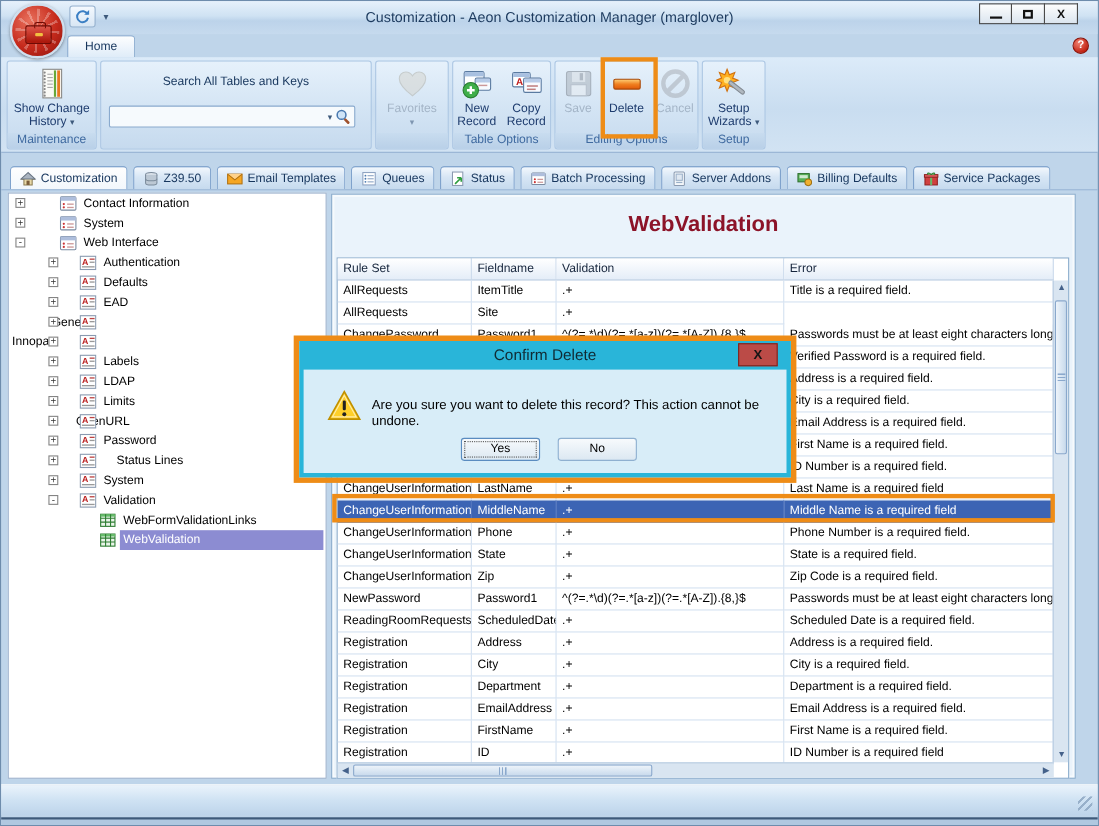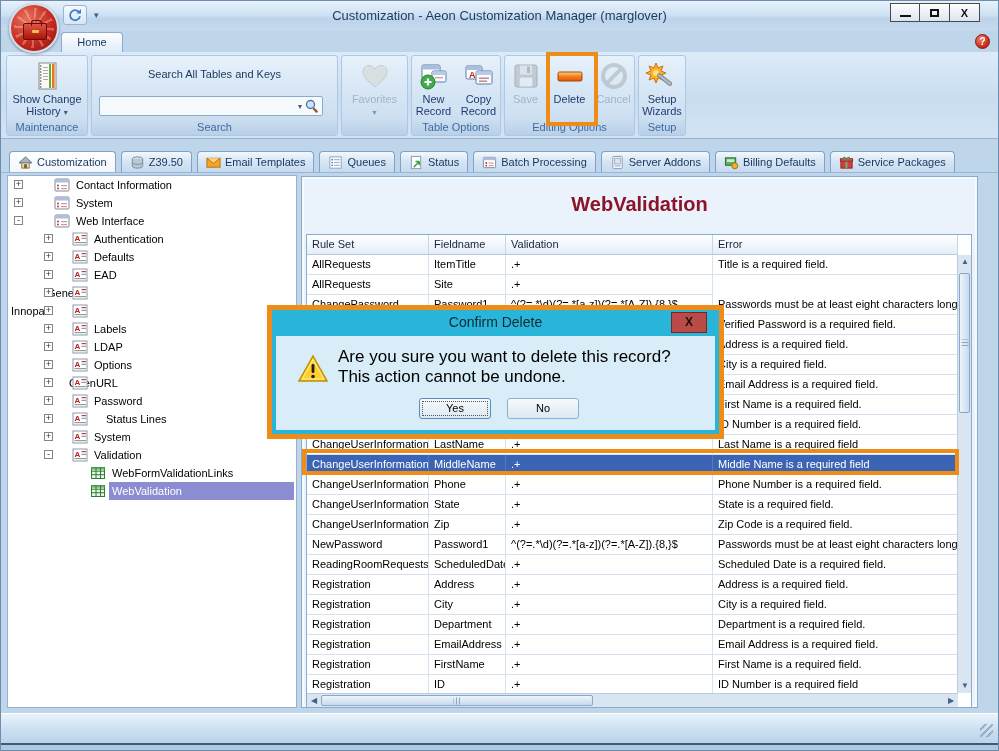--- a/index.html
+++ b/index.html
@@ -103,21 +103,21 @@
   .anno-delete { left:545px; top:51px; width:52px; height:74px; }
   .anno-row { left:301px; top:448px; width:657px; height:26px; }
   .anno-dialog { left:266px; top:304px; width:457px; height:134px; border-width:5px; z-index:60; pointer-events:auto; }
 
   
   .dialog { position:absolute; inset:0; background:#29b5d9; }
   .dlg-titlebar { height:26px; text-align:center; line-height:25px; font-size:14px; color:#102a33; }
   .dlg-close { position:absolute; right:12px; top:2px; width:36px; height:21px; background:#bb4b47; border:1px solid #7c241f; color:#151515; font-weight:bold; font-size:12px; text-align:center; line-height:19px; }
   .dlg-body { position:absolute; left:4px; right:4px; top:26px; bottom:4px; background:#d8edf8; }
   .warn-icn { position:absolute; left:21px; top:17px; width:32px; height:32px; }
-  .dlg-msg { position:absolute; left:62px; top:11px; right:8px; font-size:17px; color:#000; }
+  .dlg-msg { position:absolute; left:62px; top:25px; right:8px; font-size:12px; color:#000; }
   .dlg-btn { position:absolute; top:62px; width:72px; height:21px; background:linear-gradient(#f7fafc,#dce8f2); border:1px solid #8fb0d0; border-radius:3px; text-align:center; line-height:19px; color:#000; }
   .dlg-yes { left:143px; outline:1px dotted #555; outline-offset:-4px; border-color:#5a8cc0; }
   .dlg-no { left:231px; }
 </style>
 </head>
 <body>
 
 <div class="window">
 
   <div class="titlebar">
@@ -196,21 +196,20 @@
       <div class="search-input">
         <span class="flex"></span>
         <span class="dd">▾</span>
         <span class="icn16">
           <svg viewBox="0 0 16 16">
               <circle cx="6.5" cy="6.5" r="4" fill="#cfe4f7" stroke="#4a7ab0" stroke-width="1.4"></circle>
               <rect x="10" y="9.2" width="6" height="2.4" rx="1" transform="rotate(45 10 9.2)" fill="#a0522d"></rect>
             </svg>
         </span>
       </div>
-      <div class="gcaption">Search</div>
     </div>
 
     <div class="rgroup" style="left:340px;width:67px">
       <div class="rbtn disabled" style="padding-top:4px">
         <span class="icn32">
           <svg viewBox="0 0 32 32">
               <path d="M16 27C8 21 4 16 4 11.5 4 8 6.5 5.5 10 5.5c2.5 0 4.5 1.3 6 3.5 1.5-2.2 3.5-3.5 6-3.5 3.5 0 6 2.5 6 6C28 16 24 21 16 27z" fill="#d6d6d0" stroke="#b2b2aa"></path>
             </svg>
         </span>
         <span class="blbl"><span>Favorites</span><br>
@@ -287,21 +286,21 @@
                 <circle cx="16" cy="16" r="11" fill="none" stroke="#a8aeb6" stroke-width="4"></circle>
                 <rect x="6" y="14" width="20" height="4" fill="#a8aeb6" transform="rotate(-45 16 16)"></rect>
               </svg>
           </span>
           <span class="blbl">Cancel</span>
         </div>
       </div>
       <div class="gcaption">Editing Options</div>
     </div>
 
-    <div class="rgroup" style="left:637px;width:48px">
+    <div class="rgroup" style="left:637px;width:58px">
       <div class="rbtn" style="padding-top:4px">
         <span class="icn32">
           <svg viewBox="0 0 32 32">
               <path d="M10 3l2 5 5-2-2 5 5 2-5 2 2 5-5-2-2 5-2-5-5 2 2-5-5-2 5-2-2-5 5 2z" fill="#ffb020" stroke="#d07010"></path>
               <circle cx="10" cy="13" r="3" fill="#ffe080"></circle>
               <rect x="13" y="13" width="17" height="3.4" rx="1.7" transform="rotate(38 13 13)" fill="#b0b8c0" stroke="#808890"></rect>
             </svg>
         </span>
         <span class="blbl"><span>Setup</span><br>
         <span>Wizards</span>
@@ -526,21 +525,21 @@
       </div>
       <div class="tree-item">
         <span class="expander" style="left: 36px;">+</span>
         <span class="tree-icn" style="left: 64px;"><svg viewBox="0 0 16 16">
             <rect x="1" y="2" width="14" height="12" fill="#fff" stroke="#8a9ab0"></rect>
             <text x="2.5" y="9.5" font-size="8" fill="#b22" font-weight="bold" font-family="sans-serif">A</text>
             <rect x="9.5" y="4" width="4.5" height="1.2" fill="#b44"></rect>
             <rect x="9.5" y="6.8" width="4.5" height="1.2" fill="#999"></rect>
             <rect x="2.5" y="11" width="11.5" height="1.2" fill="#999"></rect>
           </svg></span>
-        <span class="tree-label" style="margin-left: 83px;">Options</span>
+        <span class="tree-label" style="margin-left: 83px;">Limits</span>
       </div>
       <div class="tree-item">
         <span class="expander" style="left: 36px;">+</span>
         <span class="tree-icn" style="left: 64px;"><svg viewBox="0 0 16 16">
             <rect x="1" y="2" width="14" height="12" fill="#fff" stroke="#8a9ab0"></rect>
             <text x="2.5" y="9.5" font-size="8" fill="#b22" font-weight="bold" font-family="sans-serif">A</text>
             <rect x="9.5" y="4" width="4.5" height="1.2" fill="#b44"></rect>
             <rect x="9.5" y="6.8" width="4.5" height="1.2" fill="#999"></rect>
             <rect x="2.5" y="11" width="11.5" height="1.2" fill="#999"></rect>
           </svg></span>

